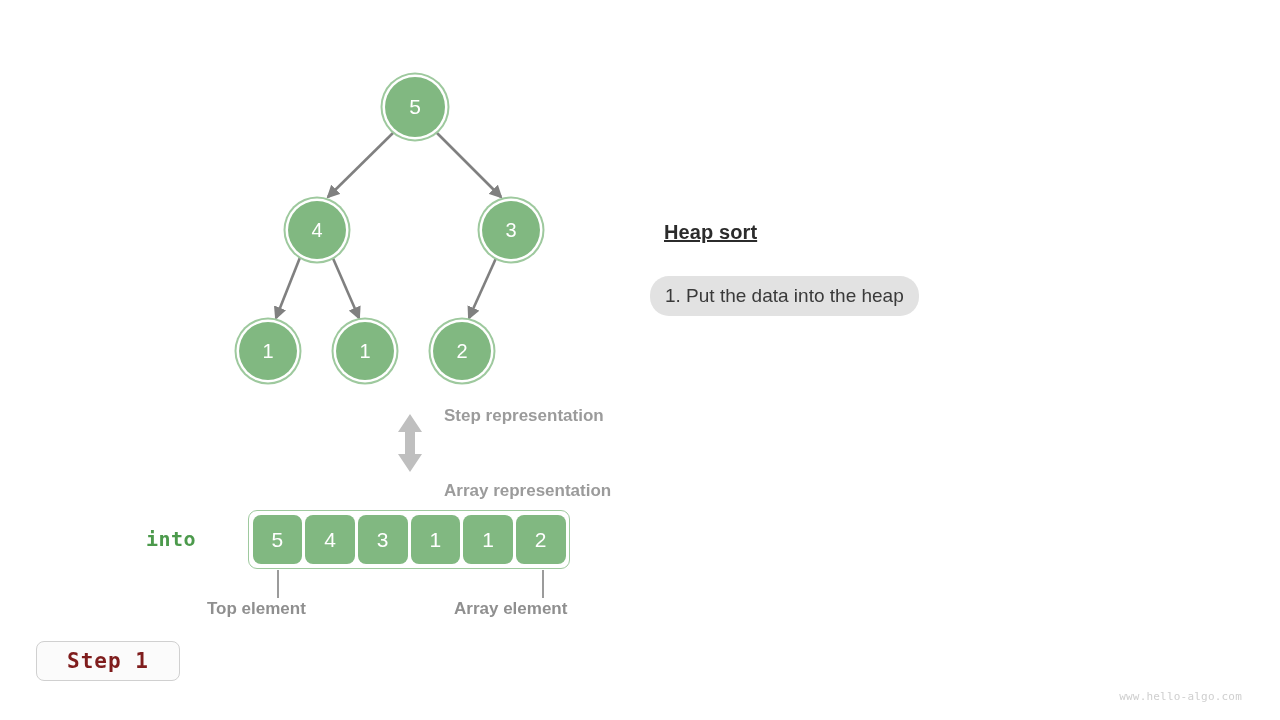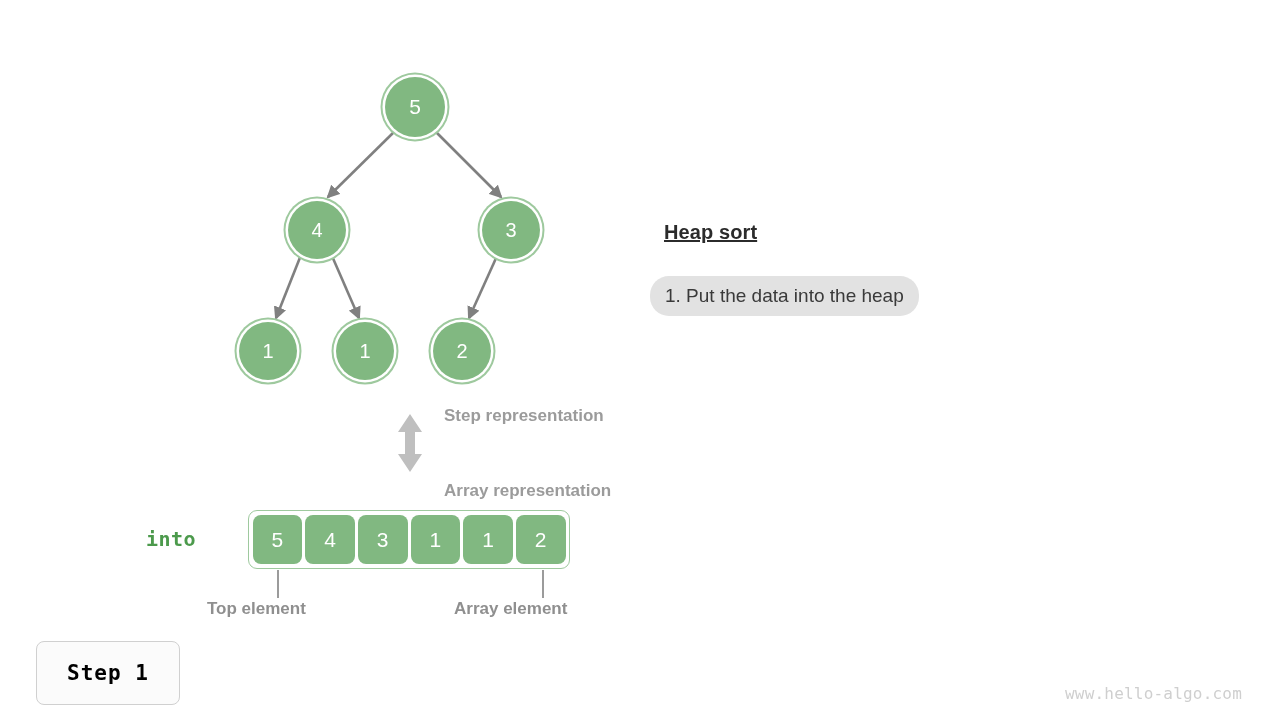--- a/index.html
+++ b/index.html
@@ -152,42 +152,42 @@
   }
   .label-top    { left: 207px; }
   .label-bottom { left: 454px; }
 
   
   .step-badge {
     position: absolute;
     left: 36px;
     top: 641px;
     width: 144px;
-    height: 64px;
+    height: 40px;
     border: 1.2px solid #d0d0d0;
     border-radius: 8px;
     background: #fbfbfb;
     display: flex;
     align-items: center;
     justify-content: center;
     font-family: "DejaVu Sans Mono", "Liberation Mono", monospace;
     font-size: 21px;
     font-weight: bold;
-    color: #000000;
+    color: #7f1d1d;
     letter-spacing: 1px;
     box-sizing: border-box;
   }
 
   
   .watermark {
     position: absolute;
     right: 38px;
     bottom: 17px;
     font-family: "DejaVu Sans Mono", "Liberation Mono", monospace;
-    font-size: 16px;
+    font-size: 11px;
     color: #cfcfcf;
     letter-spacing: 0.2px;
   }
 </style>
 </head>
 <body>
 
 <div id="canvas">
 
   <svg class="tree-svg" viewBox="0 0 700 420">

